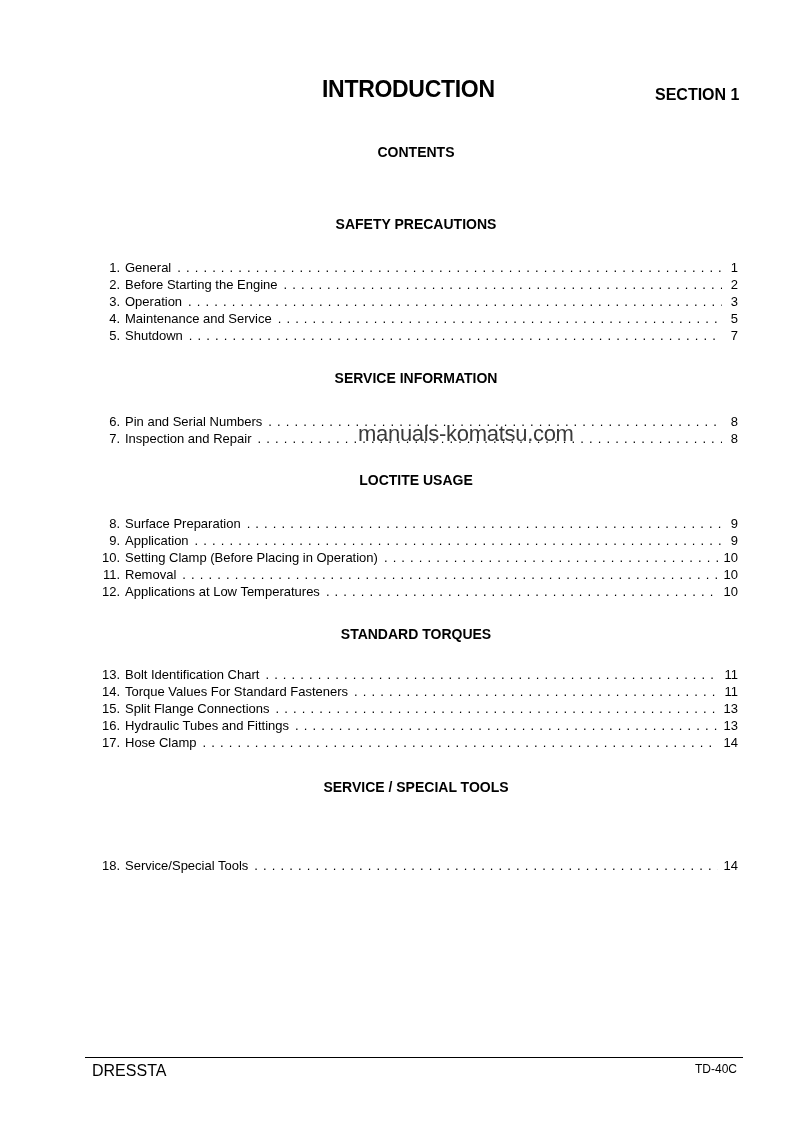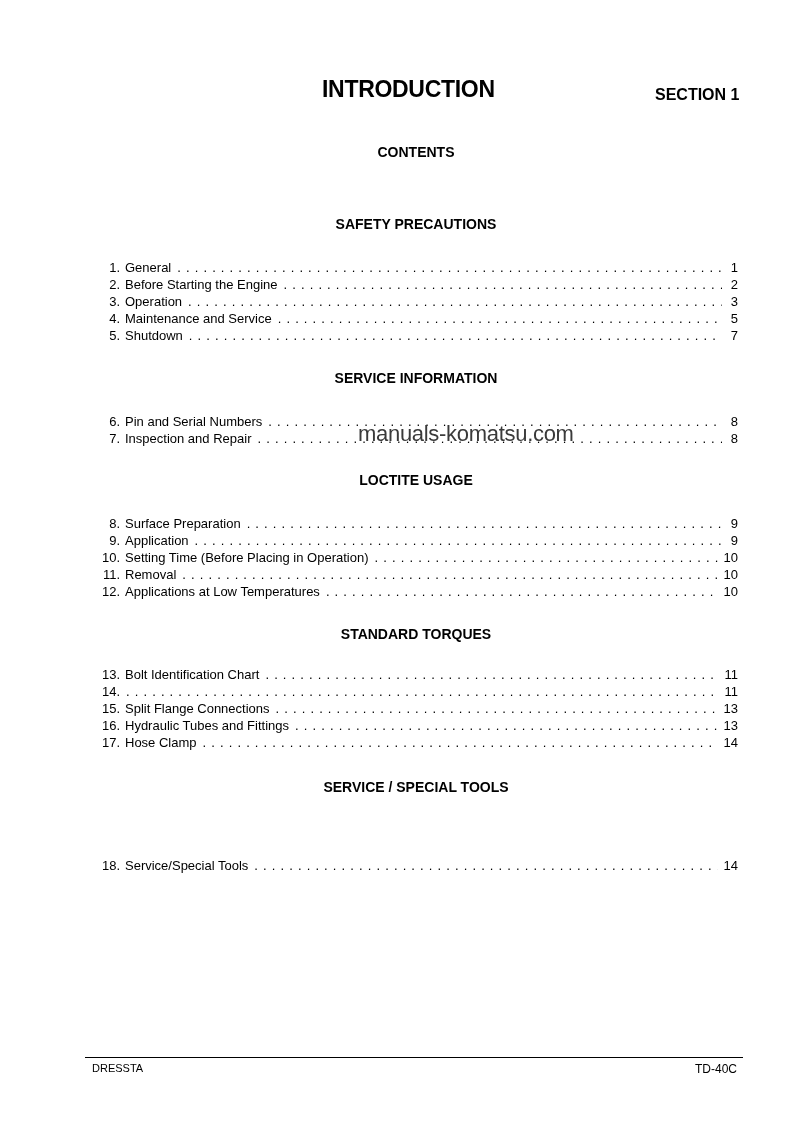--- a/index.html
+++ b/index.html
@@ -101,21 +101,21 @@
       left: 85px;
       top: 1057px;
       width: 658px;
       height: 1px;
       background: #000;
     }
     .footer-left {
       position: absolute;
       left: 92px;
       top: 1062px;
-      font-size: 11px;
+      font-size: 16px;
     }
     .footer-right {
       position: absolute;
       right: 56px;
       top: 1062px;
       font-size: 12px;
       text-align: center;
     }
   </style>
 </head>
@@ -184,21 +184,21 @@
     <span class="toc-page">9</span>
   </div>
   <div class="toc-row">
     <span class="toc-num">9.</span>
     <span class="toc-label">Application</span>
     <span class="toc-leader"></span>
     <span class="toc-page">9</span>
   </div>
   <div class="toc-row">
     <span class="toc-num">10.</span>
-    <span class="toc-label">Setting Time (Before Placing in Operation)</span>
+    <span class="toc-label">Setting Clamp (Before Placing in Operation)</span>
     <span class="toc-leader"></span>
     <span class="toc-page">10</span>
   </div>
   <div class="toc-row">
     <span class="toc-num">11.</span>
     <span class="toc-label">Removal</span>
     <span class="toc-leader"></span>
     <span class="toc-page">10</span>
   </div>
   <div class="toc-row">
@@ -212,20 +212,21 @@
 <div class="group-heading" style="top:626px;">STANDARD TORQUES</div>
 <div class="toc-list" style="top:666px;">
   <div class="toc-row">
     <span class="toc-num">13.</span>
     <span class="toc-label">Bolt Identification Chart</span>
     <span class="toc-leader"></span>
     <span class="toc-page">11</span>
   </div>
   <div class="toc-row">
     <span class="toc-num">14.</span>
+    <span class="toc-label">Torque Values For Standard Fasteners</span>
     <span class="toc-leader"></span>
     <span class="toc-page">11</span>
   </div>
   <div class="toc-row">
     <span class="toc-num">15.</span>
     <span class="toc-label">Split Flange Connections</span>
     <span class="toc-leader"></span>
     <span class="toc-page">13</span>
   </div>
   <div class="toc-row">

